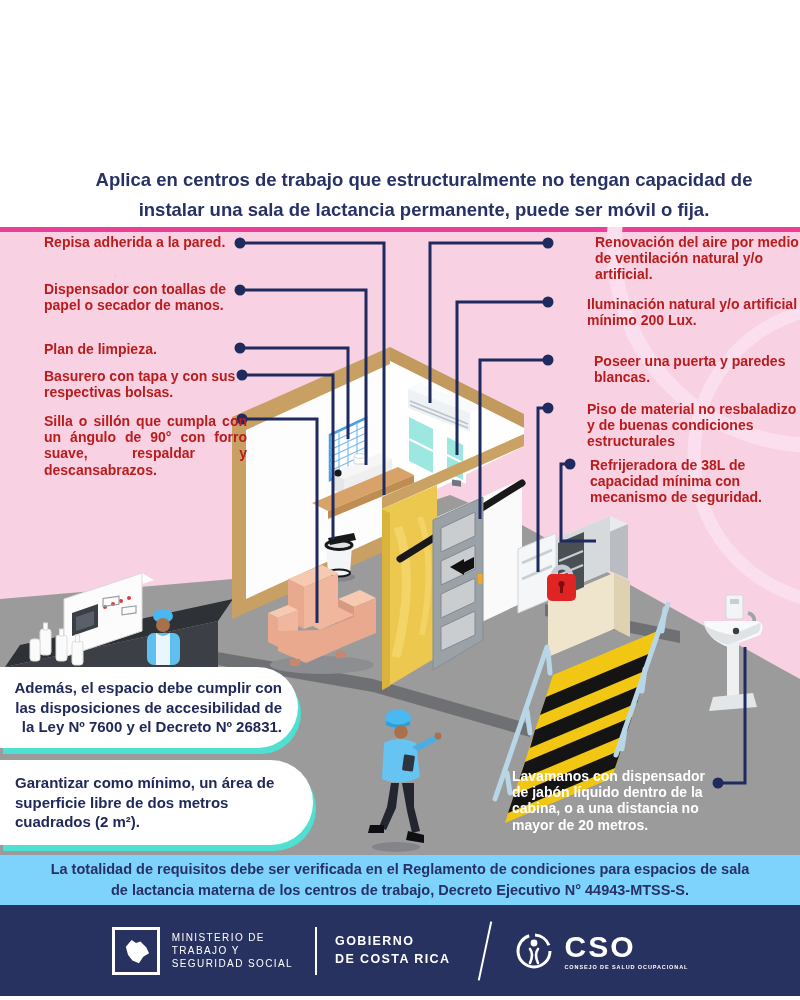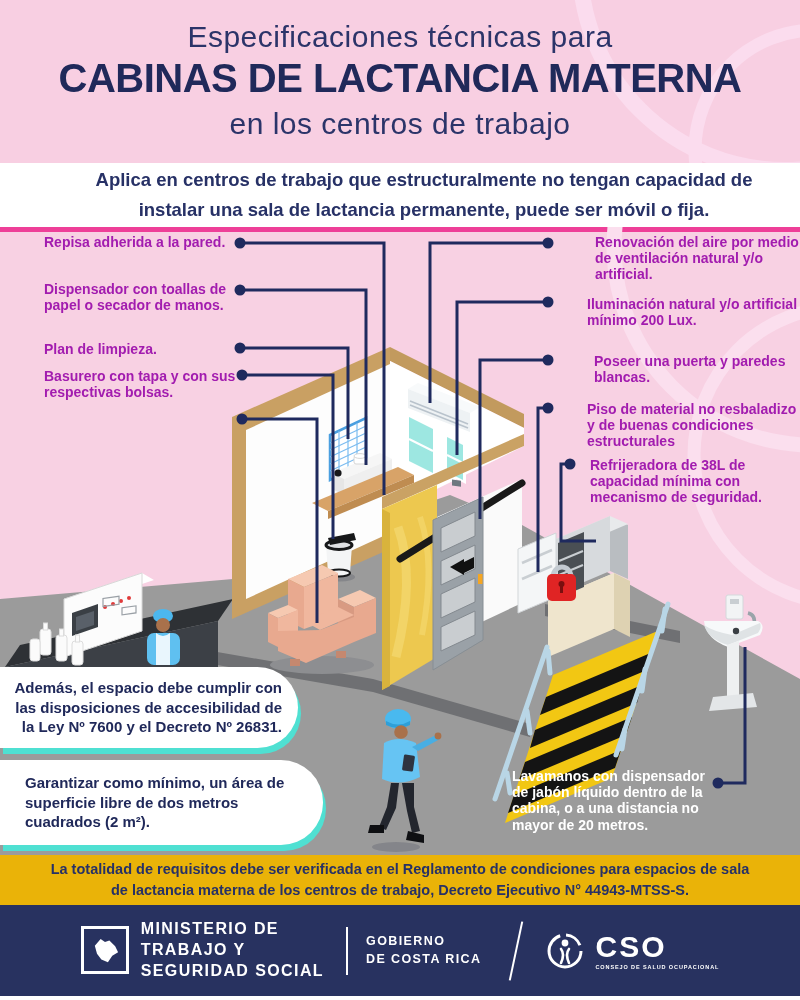--- a/index.html
+++ b/index.html
@@ -13,61 +13,52 @@
   .t2{top:56px;font-size:40px;font-weight:800;letter-spacing:-.5px;color:#20295a;}
   .t3{top:107px;font-size:30px;font-weight:400;letter-spacing:.5px;}
   
   .banner-sec{position:absolute;top:163px;left:0;width:800px;height:64px;background:#ffffff;
               display:flex;align-items:center;justify-content:center;margin-left:24px;}
   .banner-text{width:700px;text-align:center;font-size:18.5px;font-weight:700;color:#273166;line-height:1.62;}
   
   .diagram{position:absolute;top:227px;left:0;width:800px;height:628px;background:#f8d1e3;}
   .pink-line{position:absolute;top:0;left:0;width:800px;height:5px;background:#ee3f98;}
   .illus{position:absolute;top:0;left:0;}
-  .lbl{position:absolute;font-size:14px;font-weight:700;color:#a21caf;line-height:1.16;padding-left:12px;}
+  .lbl{position:absolute;font-size:14px;font-weight:700;color:#b91c1c;line-height:1.16;padding-left:12px;}
   .lbl-left{left:32px;width:203px;}
   .lbl-right{left:575px;width:212px;}
   .lbl-white{position:absolute;left:512px;top:541px;width:205px;font-size:14px;font-weight:700;
              color:#ffffff;line-height:1.16;}
   .callout{position:absolute;left:0;background:#ffffff;color:#20295a;font-weight:700;font-size:15px;
            line-height:1.3;border-radius:0 42px 42px 0;box-shadow:3px 6px 0 #4fe0d2;}
   .callout.c1{top:440px;width:272px;padding:11px 16px 11px 10px;text-align:right;}
-  .callout.c2{top:533px;width:282px;padding:13px 16px 13px 25px;}
-  
-  .note-sec{position:absolute;top:855px;left:0;width:800px;height:50px;background:#eab308;
+  .callout.c2{top:533px;width:282px;padding:13px 16px 13px 15px;}
+  
+  .note-sec{position:absolute;top:855px;left:0;width:800px;height:50px;background:#7dd3fc;
             display:flex;align-items:center;justify-content:center;}
   .note-text{width:700px;text-align:center;font-size:14.5px;font-weight:700;color:#273166;line-height:1.45;}
   
   .footer-sec{position:absolute;top:905px;left:0;width:800px;height:91px;background:#283260;
               display:flex;align-items:center;justify-content:center;color:#ffffff;}
   .ministry{display:flex;align-items:center;gap:12px;}
   .map-box{width:42px;height:42px;border:3px solid #ffffff;display:flex;align-items:center;justify-content:center;}
-  .ministry-lines{font-size:16px;font-weight:700;letter-spacing:1.4px;line-height:1.3;}
+  .ministry-lines{font-size:10px;font-weight:400;letter-spacing:1.4px;line-height:1.3;}
   .v-div{width:2px;height:48px;background:#ffffff;margin:0 18px 0 22px;}
   .gob-lines{font-size:12.5px;font-weight:700;letter-spacing:1.4px;line-height:1.4;}
   .slash{width:2px;height:60px;background:#ffffff;transform:rotate(12deg);margin:0 28px 0 34px;}
   .cso{display:flex;align-items:center;gap:10px;}
   .cso-text{display:flex;flex-direction:column;align-items:flex-start;}
   .cso-acro{font-size:30px;font-weight:800;letter-spacing:2px;line-height:1;}
   .cso-tag{font-size:5.5px;font-weight:700;letter-spacing:.9px;margin-top:2px;}
 </style>
 </head>
 <body>
 
 <div class="poster">
 
-  <div class="title-sec">
-    <svg width="240" height="163" viewBox="0 0 240 163">
-      <circle cx="225" cy="-35" r="205" fill="none" stroke="#fbdcee" stroke-width="16"></circle>
-      <circle cx="255" cy="150" r="120" fill="none" stroke="#fbdcee" stroke-width="13"></circle>
-    </svg>
-    <div class="t-line t1">Especificaciones técnicas para</div>
-    <div class="t-line t2">CABINAS DE LACTANCIA MATERNA</div>
-    <div class="t-line t3">en los centros de trabajo</div>
-  </div>
 
   <div class="banner-sec">
     <div class="banner-text">Aplica en centros de trabajo que estructuralmente no tengan capacidad de instalar una sala de lactancia permanente, puede ser móvil o fija.</div>
   </div>
 
   <div class="diagram">
     <div class="pink-line"></div>
 
     <svg class="illus" width="800" height="628" viewBox="0 0 800 628">
 
@@ -310,20 +301,21 @@
         <circle cx="548" cy="181" r="5.5"></circle>
           <circle cx="570" cy="237" r="5.5"></circle>
         <circle cx="718" cy="556" r="5.5"></circle>
       </g>
     </svg>
 
     <div class="lbl lbl-left" style="top:7px;">Repisa adherida a la pared.</div>
     <div class="lbl lbl-left" style="top:54px;">Dispensador con toallas de papel o secador de manos.</div>
     <div class="lbl lbl-left" style="top:114px;">Plan de limpieza.</div>
     <div class="lbl lbl-left" style="top:141px;">Basurero con tapa y con sus respectivas bolsas.</div>
+    <div class="lbl lbl-left" style="top:186px;text-align:justify;">Silla o sillón que cumpla con un ángulo de 90° con forro suave, respaldar y descansabrazos.</div>
 
     <div class="lbl lbl-right" style="top:7px;margin-left:8px;">Renovación del aire por medio de ventilación natural y/o artificial.</div>
     <div class="lbl lbl-right" style="top:69px;">Iluminación natural y/o artificial mínimo 200 Lux.</div>
     <div class="lbl lbl-right" style="top:126px;left:582px;">Poseer una puerta y paredes blancas.</div>
     <div class="lbl lbl-right" style="top:174px;">Piso de material no resbaladizo y de buenas condiciones estructurales</div>
     <div class="lbl lbl-right" style="top:230px;left:578px;">Refrijeradora de 38L de capacidad mínima con mecanismo de seguridad.</div>
 
     <div class="lbl-white">Lavamanos con dispensador de jabón líquido dentro de la cabina, o a una distancia no mayor de 20 metros.</div>
 
     <div class="callout c1">Además, el espacio debe cumplir con las disposiciones de accesibilidad de la Ley Nº 7600 y el Decreto Nº 26831.</div>

